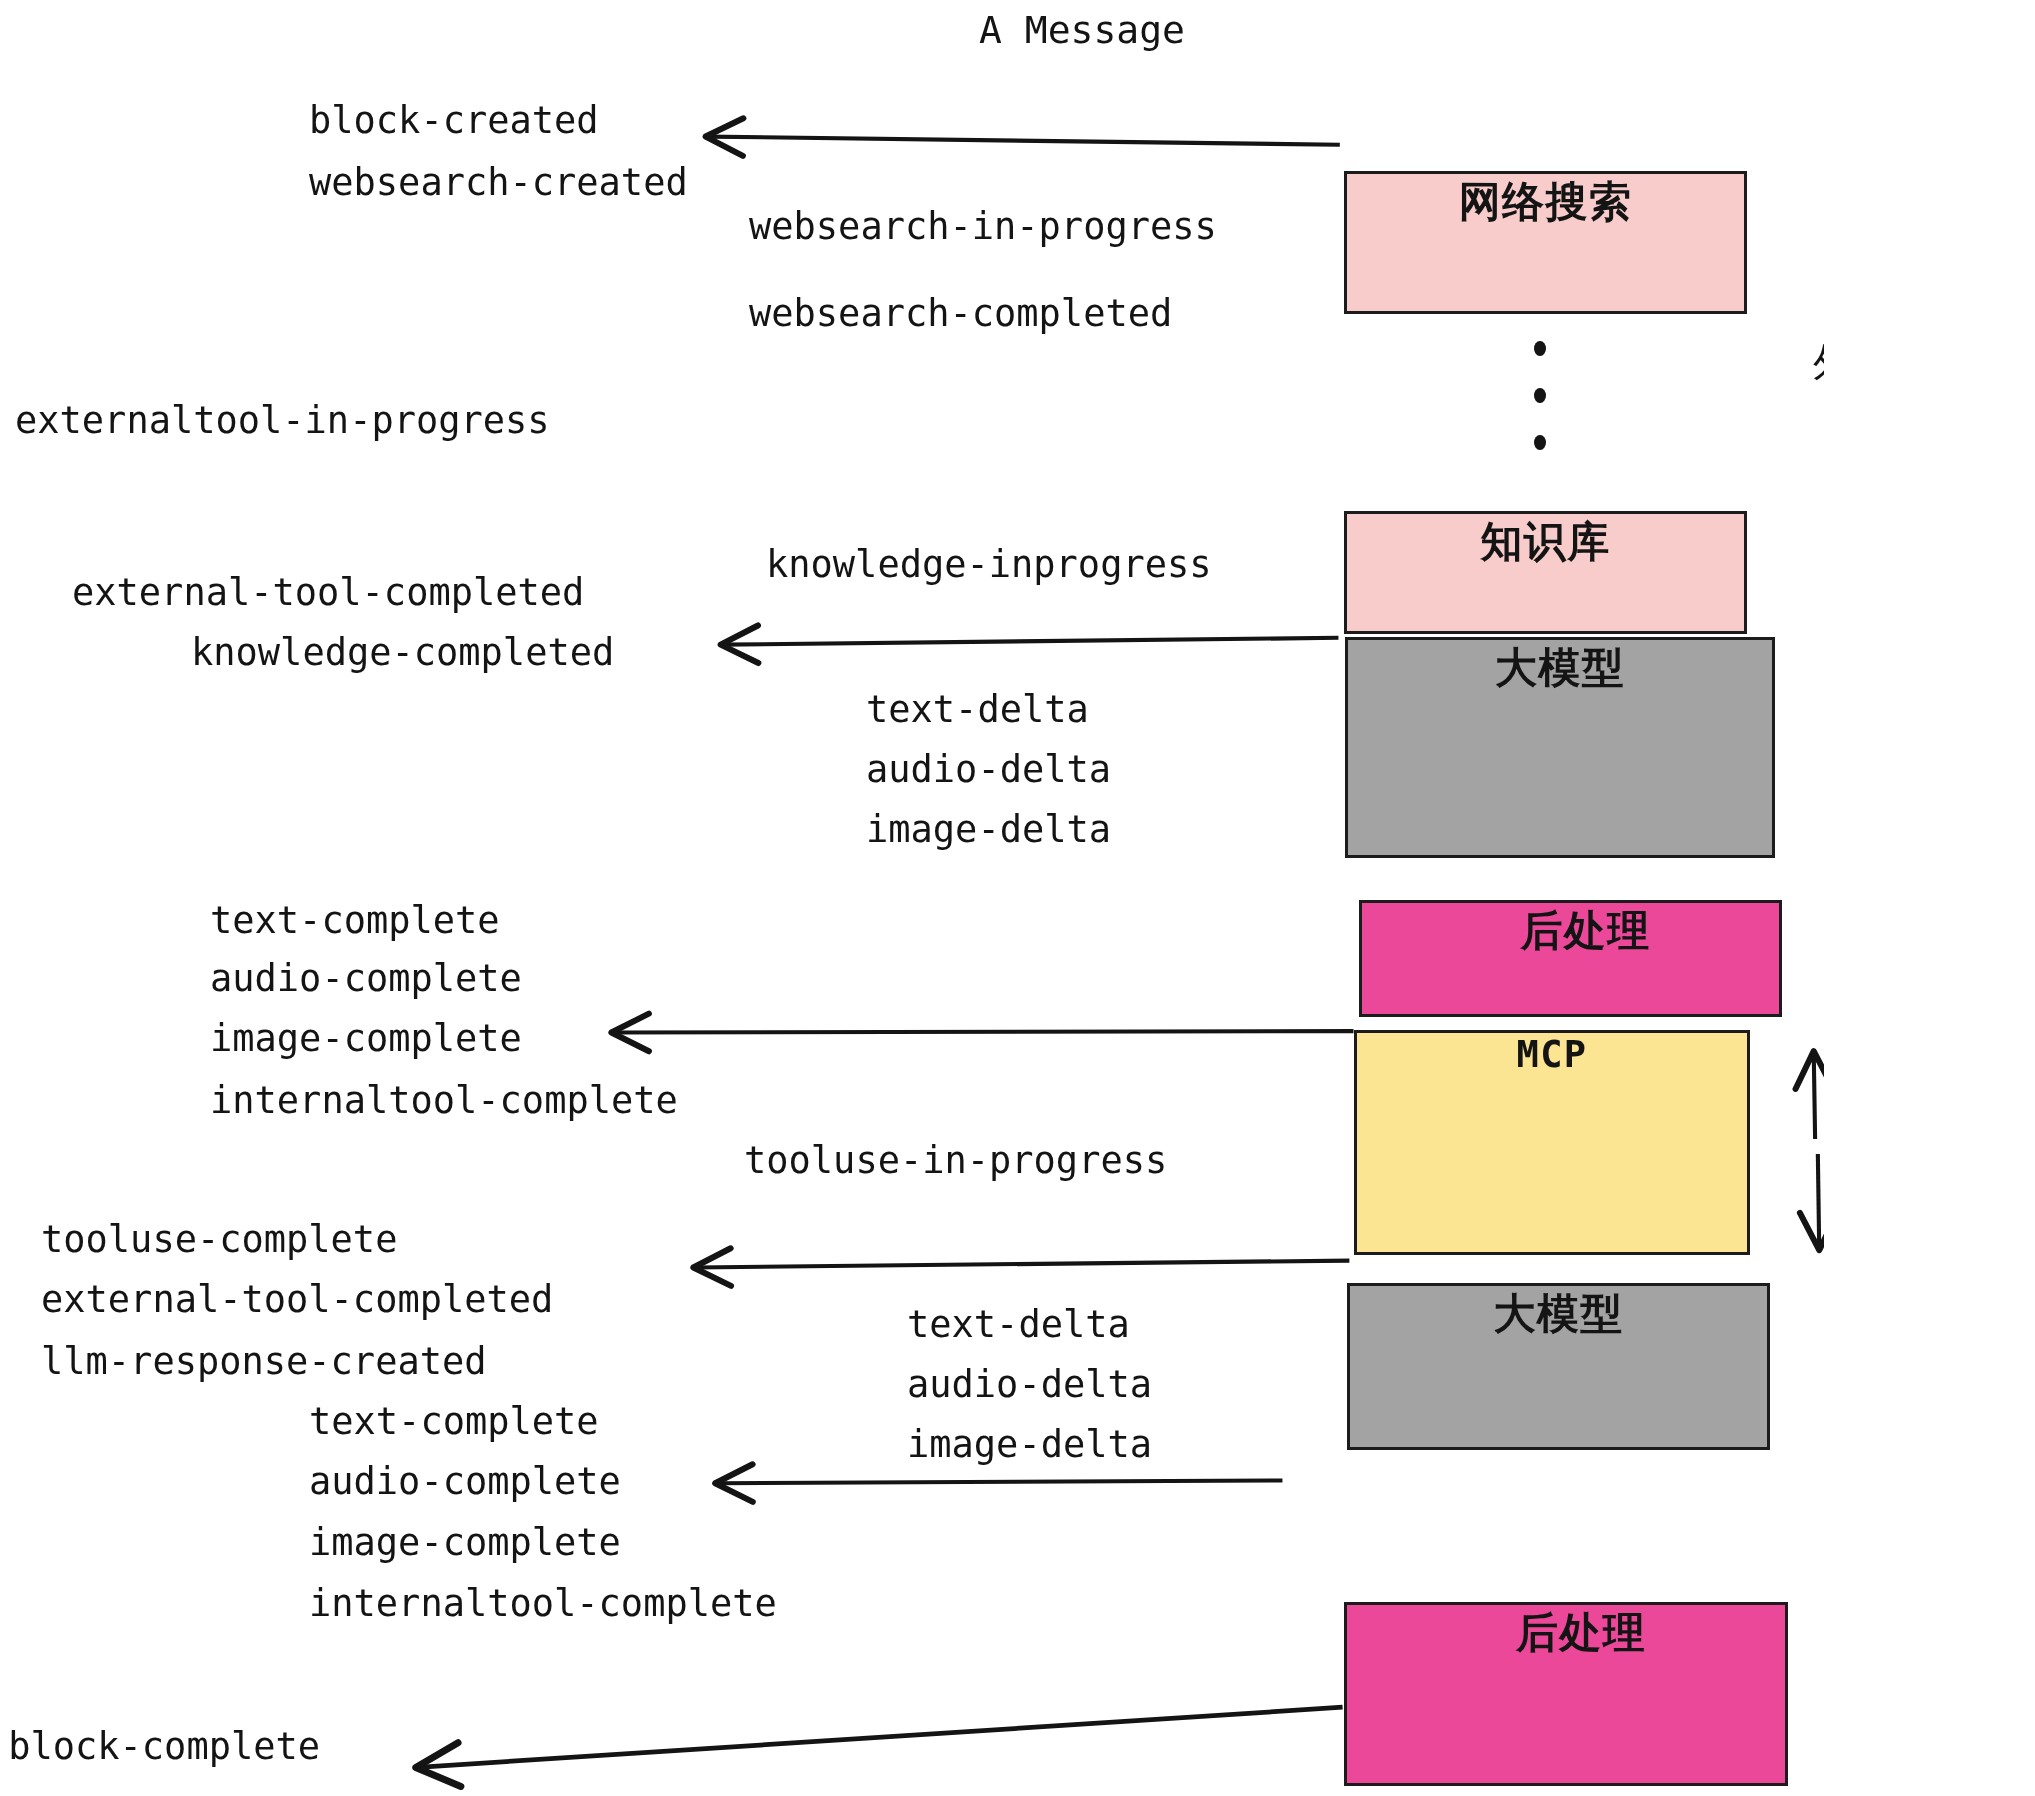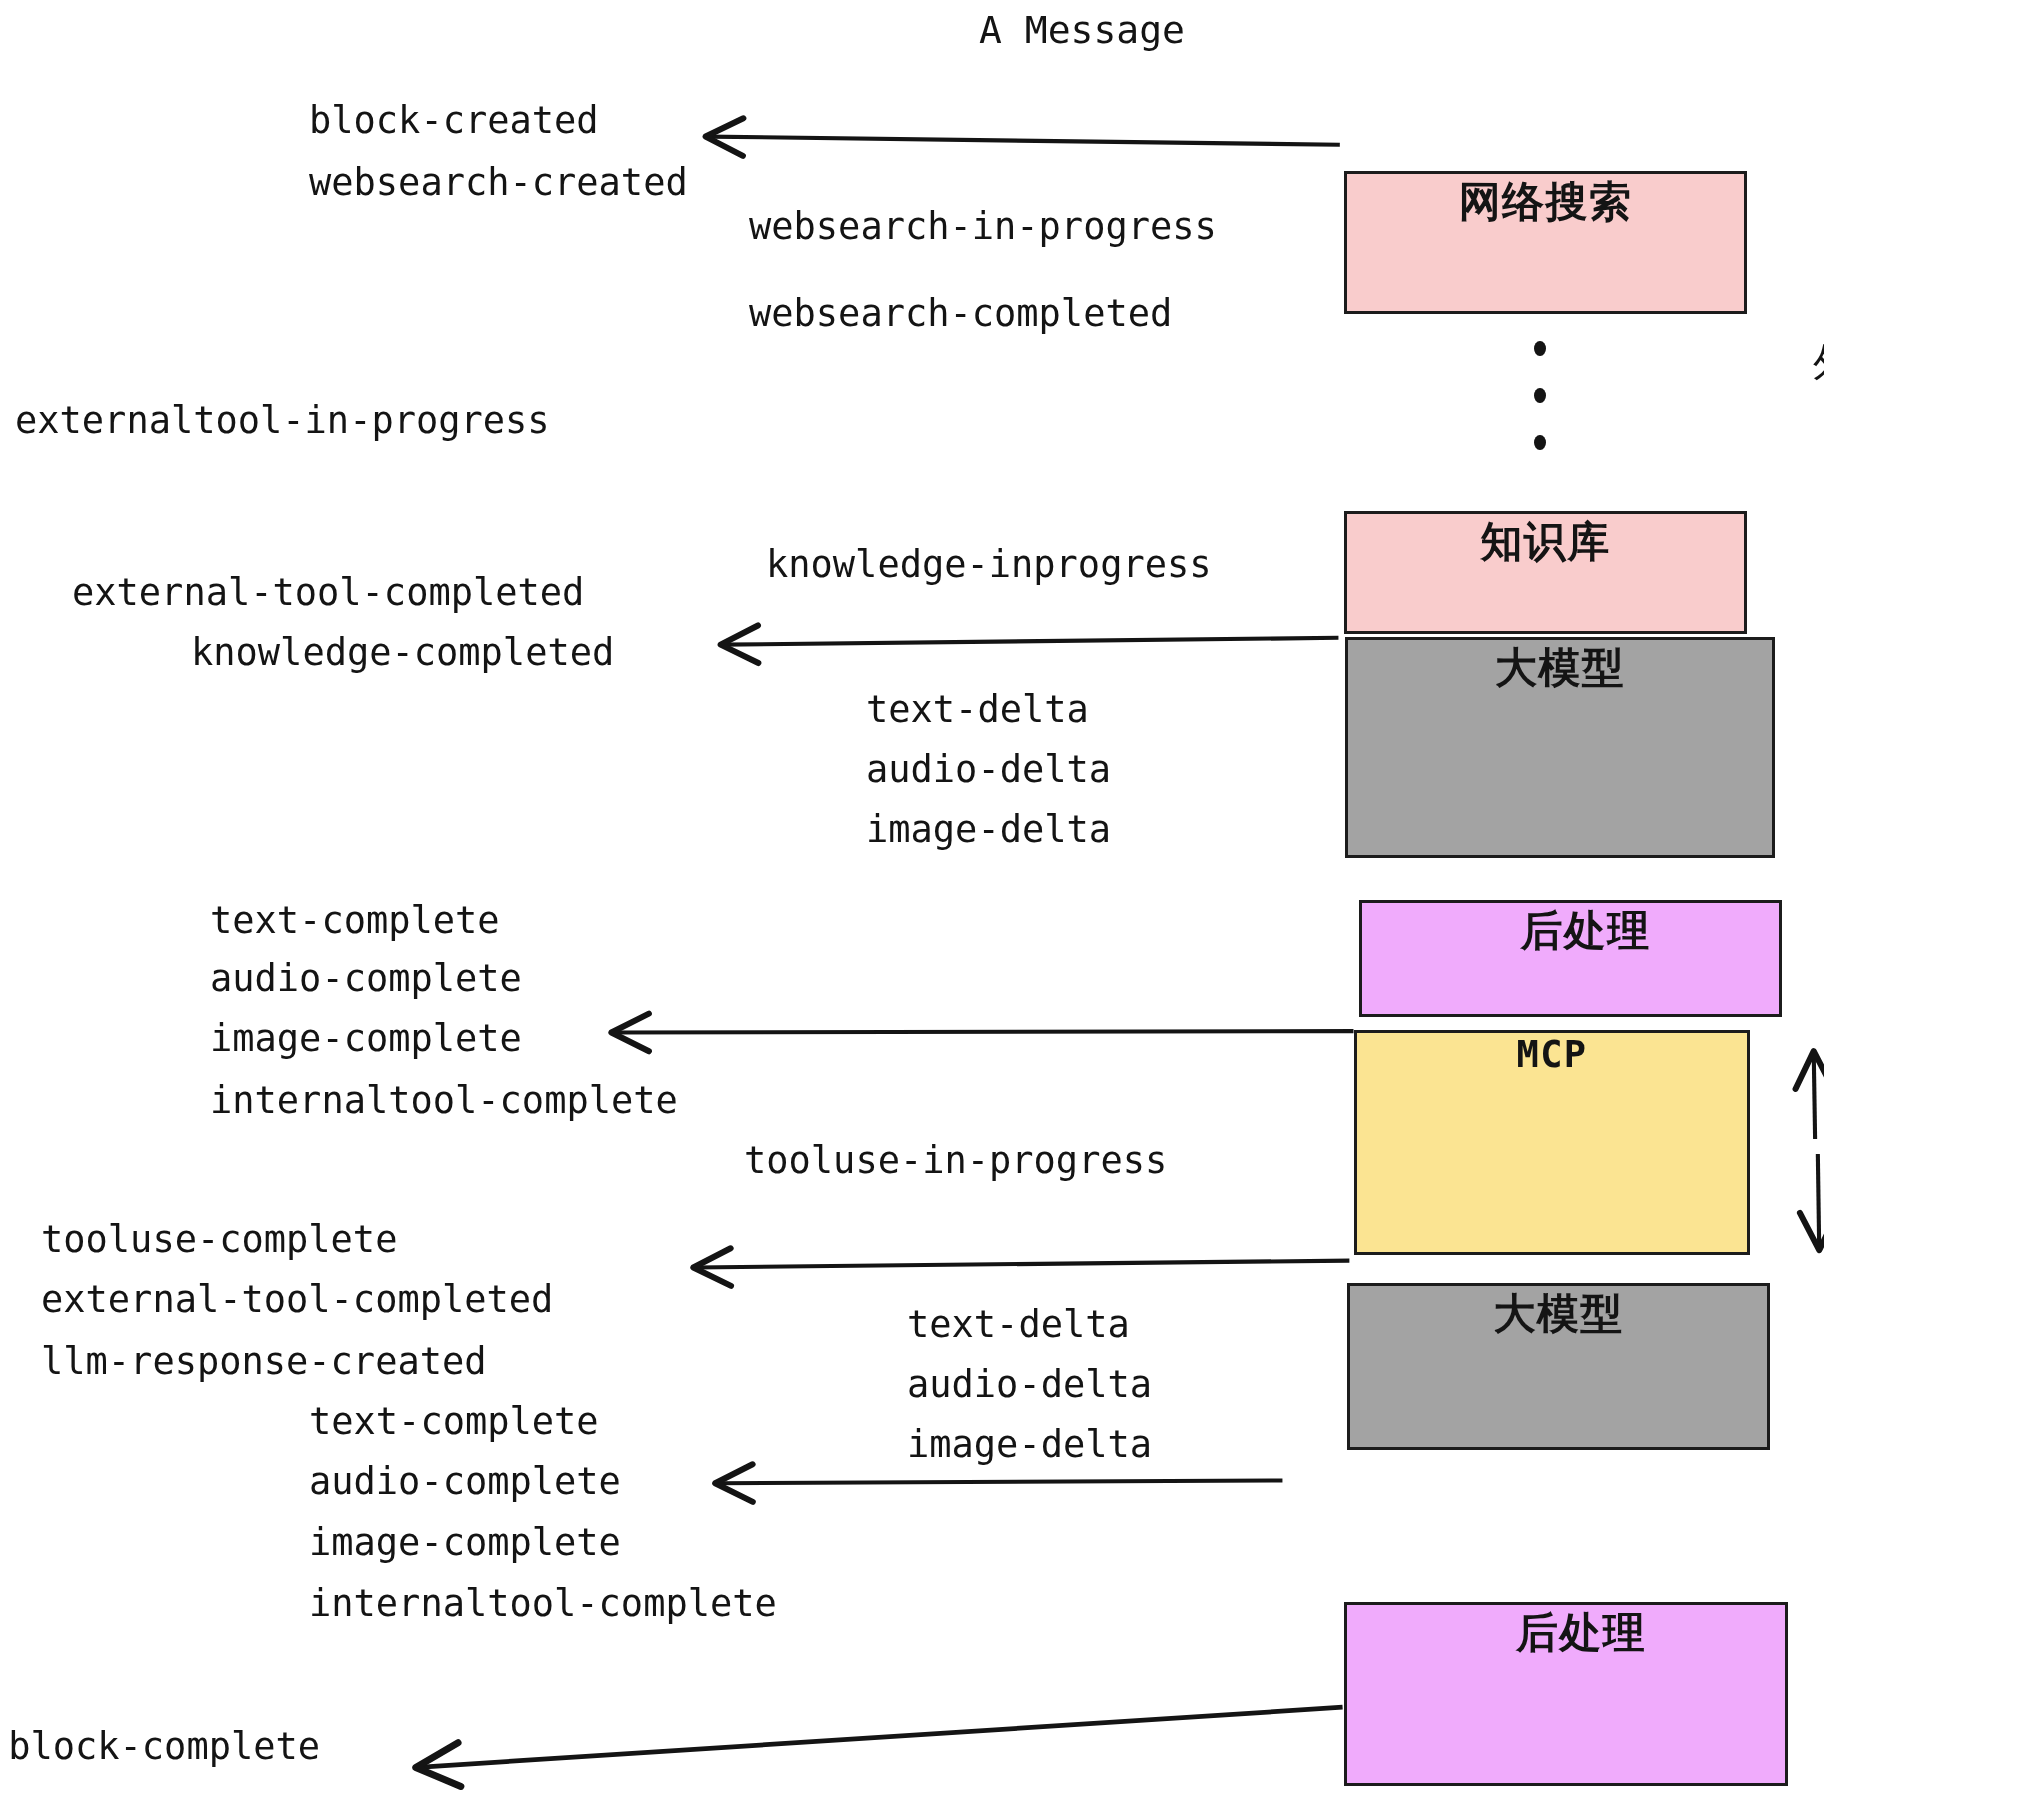--- a/index.html
+++ b/index.html
@@ -47,21 +47,21 @@
     justify-content: center;
     font-family: "DejaVu Sans", "Liberation Sans", sans-serif;
     font-size: 42px;
     color: #141414;
     letter-spacing: 1.4px;
     font-weight: bold;
   }
   .box.pink   { background: #F9CCCC; }
   .box.green  { background: #a3a3a3; }
   .box.yellow { background: #FBE492; }
-  .box.white  { background: #f0abfc; padding-left: 30px; }
+  .box.white  { background: #ec4899; padding-left: 30px; }
   
   .sidelabel {
     position: absolute;
     font-family: "DejaVu Sans", "Liberation Sans", sans-serif;
     font-size: 40px;
     color: #141414;
     white-space: nowrap;
     letter-spacing: 0.7px;
   }
   

